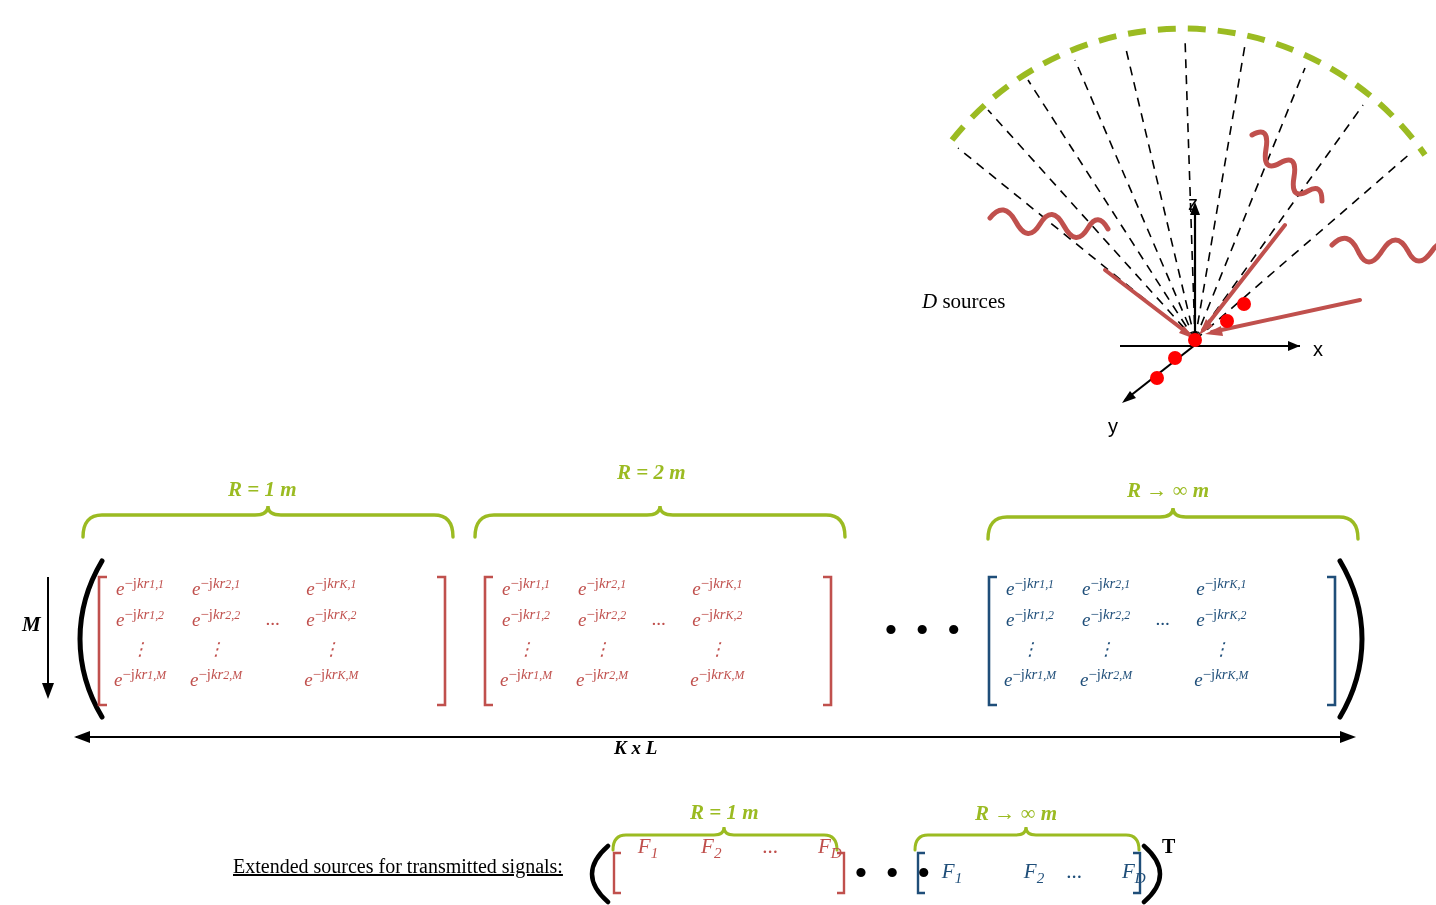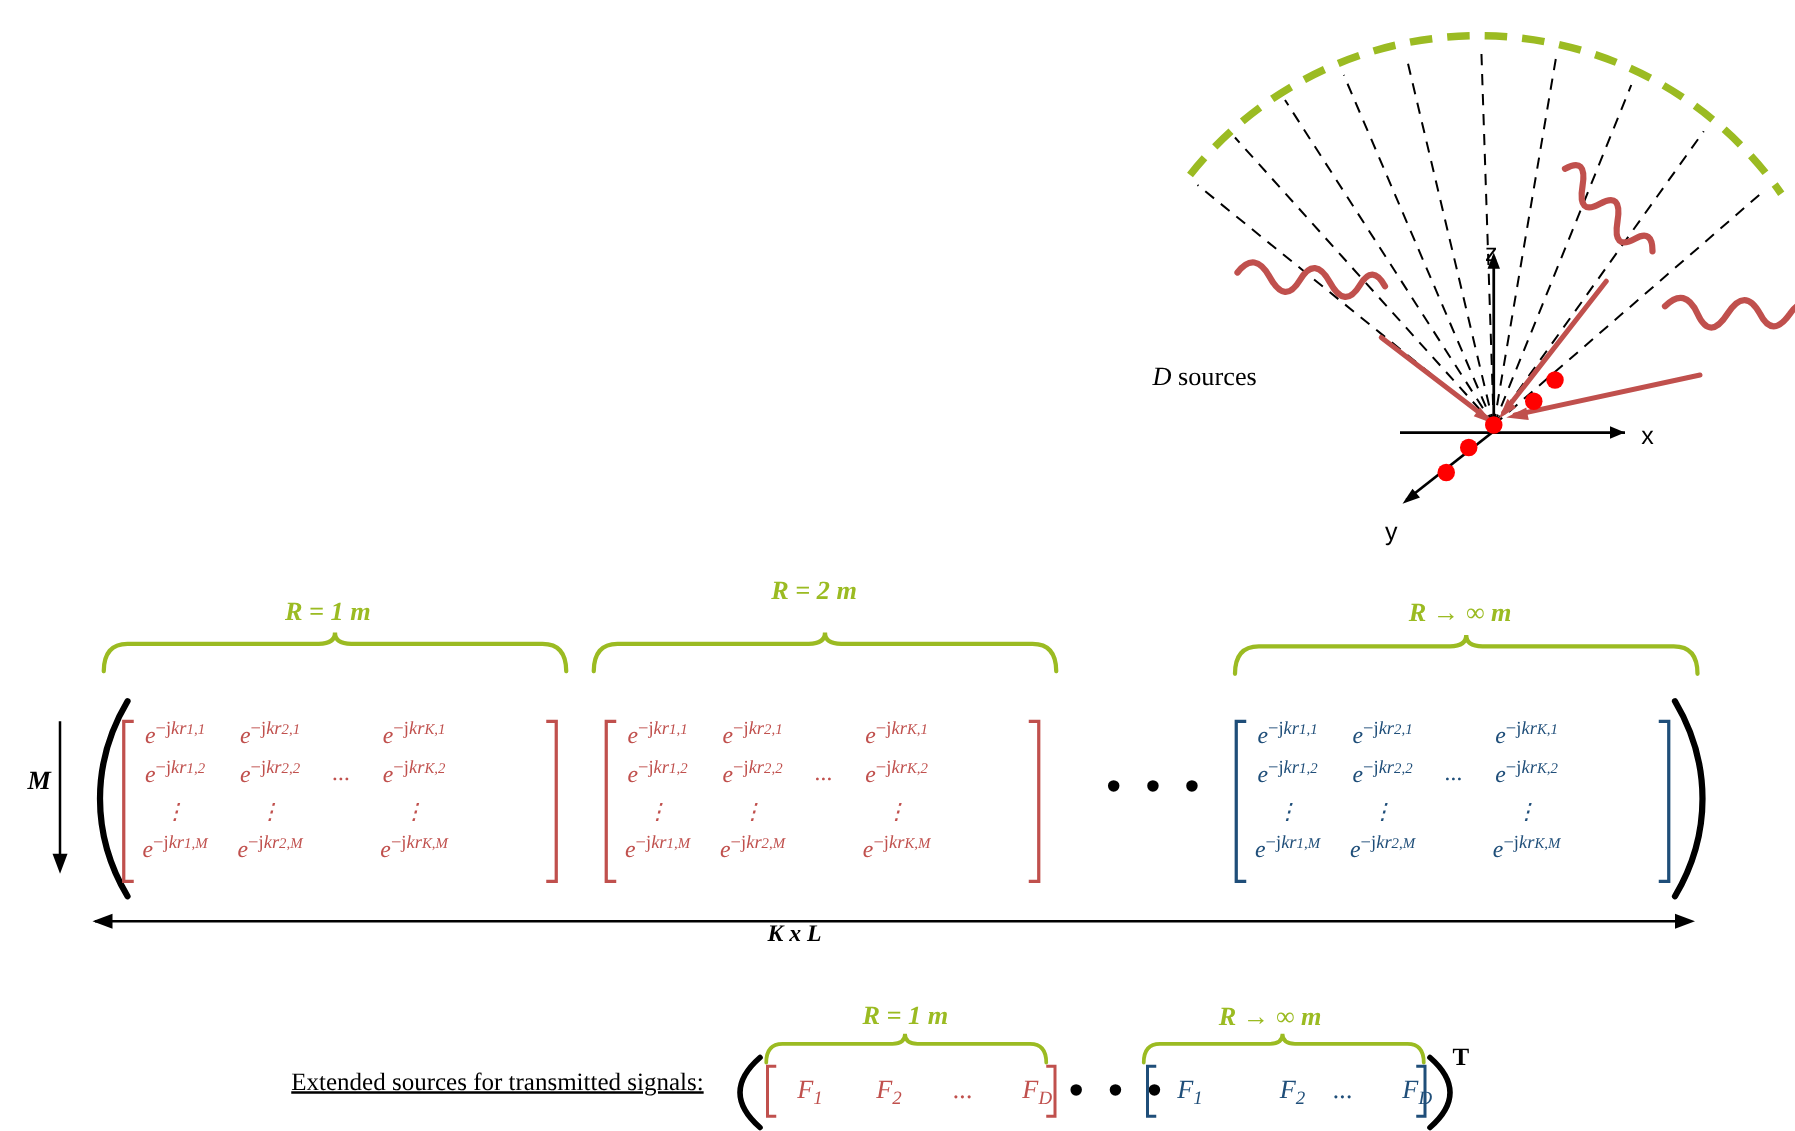--- a/index.html
+++ b/index.html
@@ -407,21 +407,21 @@
     <path d="M 4 3 Q 20 17 20 31 Q 20 45 4 59" fill="none" stroke="#000" stroke-width="4.5" stroke-linecap="round"></path>
   </svg>
 </div>
 <div id="transpose" style="left:1162px; top:835px;">T</div>
 
 <div class="abs" style="left:611px; top:851px;">
   <svg width="12" height="44" viewBox="0 0 12 44" xmlns="http://www.w3.org/2000/svg">
     <path d="M 10 2 L 3 2 L 3 42 L 10 42" fill="none" stroke="#c0504d" stroke-width="2.4"></path>
   </svg>
 </div>
-<div class="vec-row red" style="left:619px; top:859px;font-family:Liberation Serif, serif;">
+<div class="vec-row red" style="left:619px; top:834px;font-family:Liberation Serif, serif;">
   <span class="item" style="width:58px; display:inline-block; text-align:center;"><i>F</i><sub>1</sub></span>
   <span class="item" style="width:58px; display:inline-block; text-align:center;"><i>F</i><sub>2</sub></span>
   <span class="item" style="width:50px; display:inline-block; text-align:center;">...</span>
   <span class="item" style="width:58px; display:inline-block; text-align:center;"><i>F</i><sub>D</sub></span>
 </div>
 <div class="abs" style="left:835px; top:851px;">
   <svg width="12" height="44" viewBox="0 0 12 44" xmlns="http://www.w3.org/2000/svg">
     <path d="M 2 2 L 9 2 L 9 42 L 2 42" fill="none" stroke="#c0504d" stroke-width="2.4"></path>
   </svg>
 </div>

